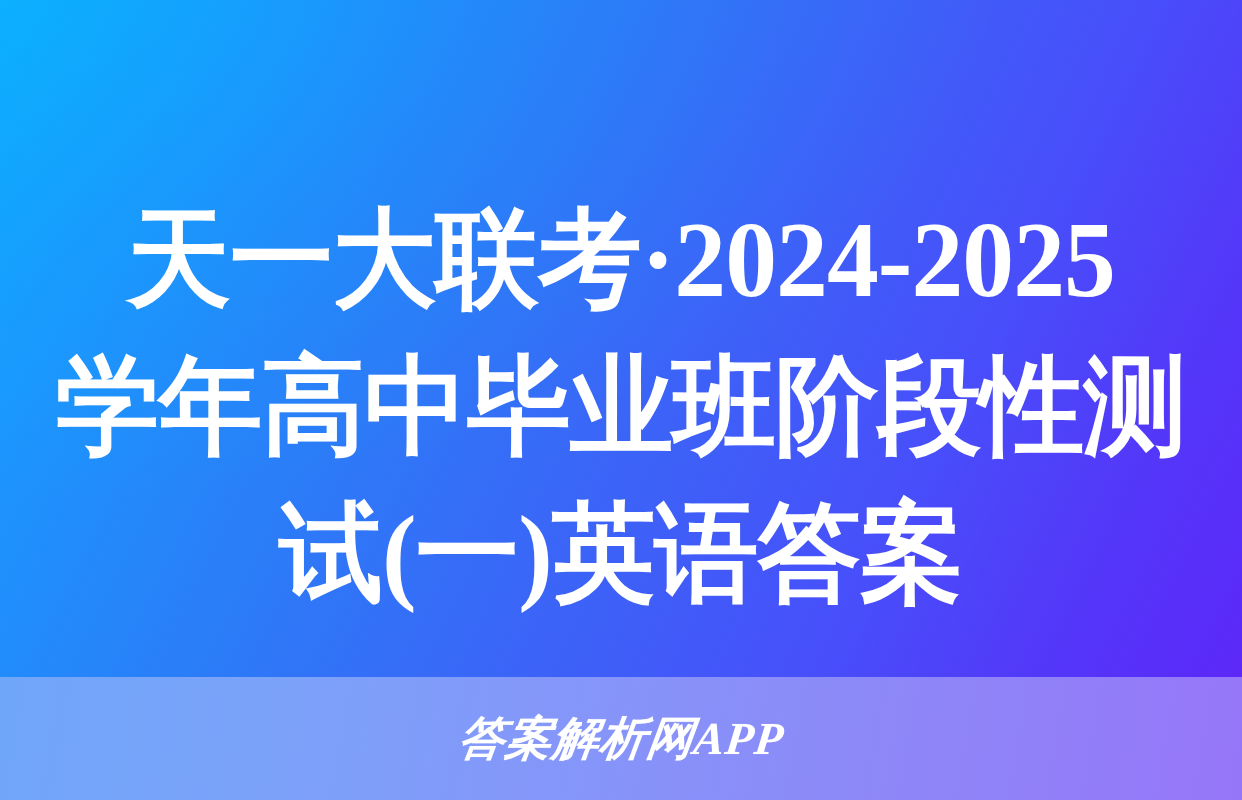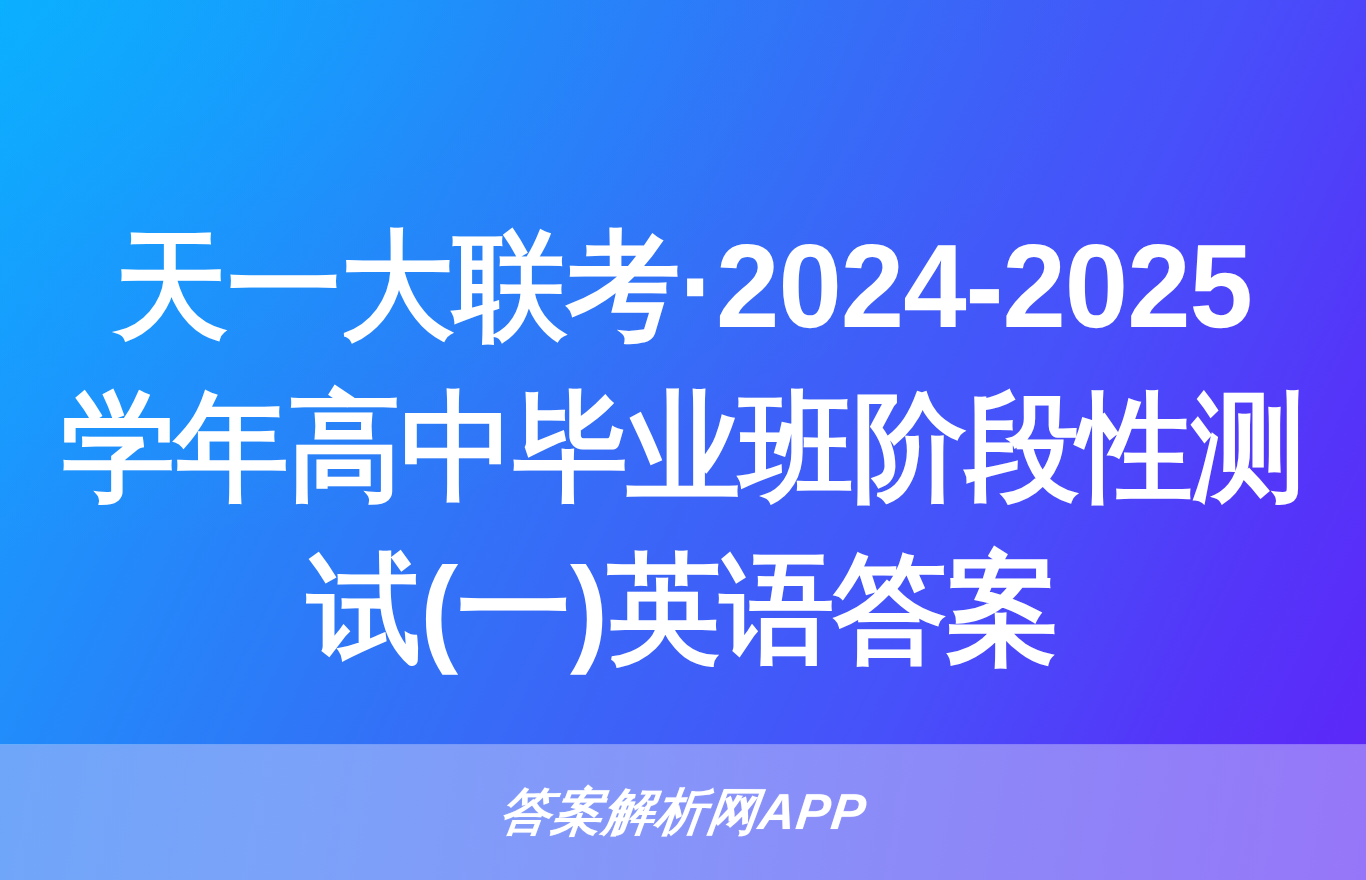--- a/index.html
+++ b/index.html
@@ -6,21 +6,21 @@
     margin: 0;
     padding: 0;
     background: #ffffff;
   }
 
   #poster {
     position: relative;
     width: 1242px;
     height: 800px;
     overflow: hidden;
-    font-family: Liberation Sans, sans-serif;
+    font-family: Liberation Serif, serif;
     -webkit-font-smoothing: antialiased;
   }
 
   
   .hero {
     position: absolute;
     left: 0;
     top: 0;
     width: 1242px;
     height: 677px;

